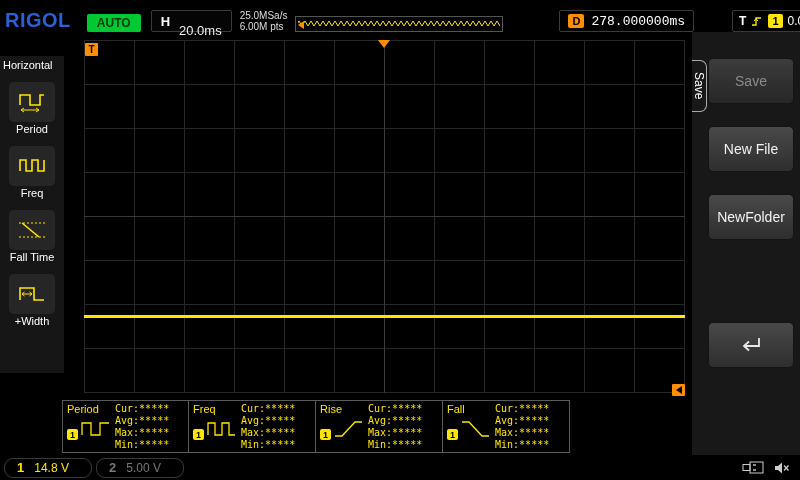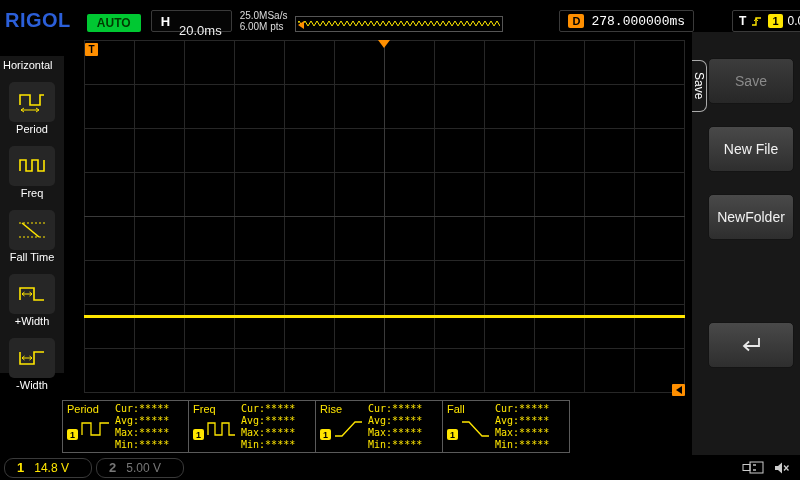--- a/index.html
+++ b/index.html
@@ -178,29 +178,20 @@
     <div class="menu-item">
       <div class="menu-icon">
         <svg width="30" height="26" viewBox="0 0 30 26">
           <path d="M3 19 V7 H17 V19 H27"></path>
           <path d="M5 13 H15 M5 13 l2.5 -2 M5 13 l2.5 2 M15 13 l-2.5 -2 M15 13 l-2.5 2" stroke-width="1"></path>
         </svg>
       </div>
       <div class="menu-label">+Width</div>
     </div>
 
-    <div class="menu-item">
-      <div class="menu-icon">
-        <svg width="30" height="26" viewBox="0 0 30 26">
-          <path d="M3 7 V19 H17 V7 H27"></path>
-          <path d="M5 13 H15 M5 13 l2.5 -2 M5 13 l2.5 2 M15 13 l-2.5 -2 M15 13 l-2.5 2" stroke-width="1"></path>
-        </svg>
-      </div>
-      <div class="menu-label">-Width</div>
-    </div>
   </aside>
 
   <div class="graticule">
     <div class="center-v"></div>
     <div class="center-h"></div>
     <div class="trace"></div>
     <div class="tflag">T</div>
     <div class="trig-tri"></div>
     <div class="delay-marker"></div>
   </div>

